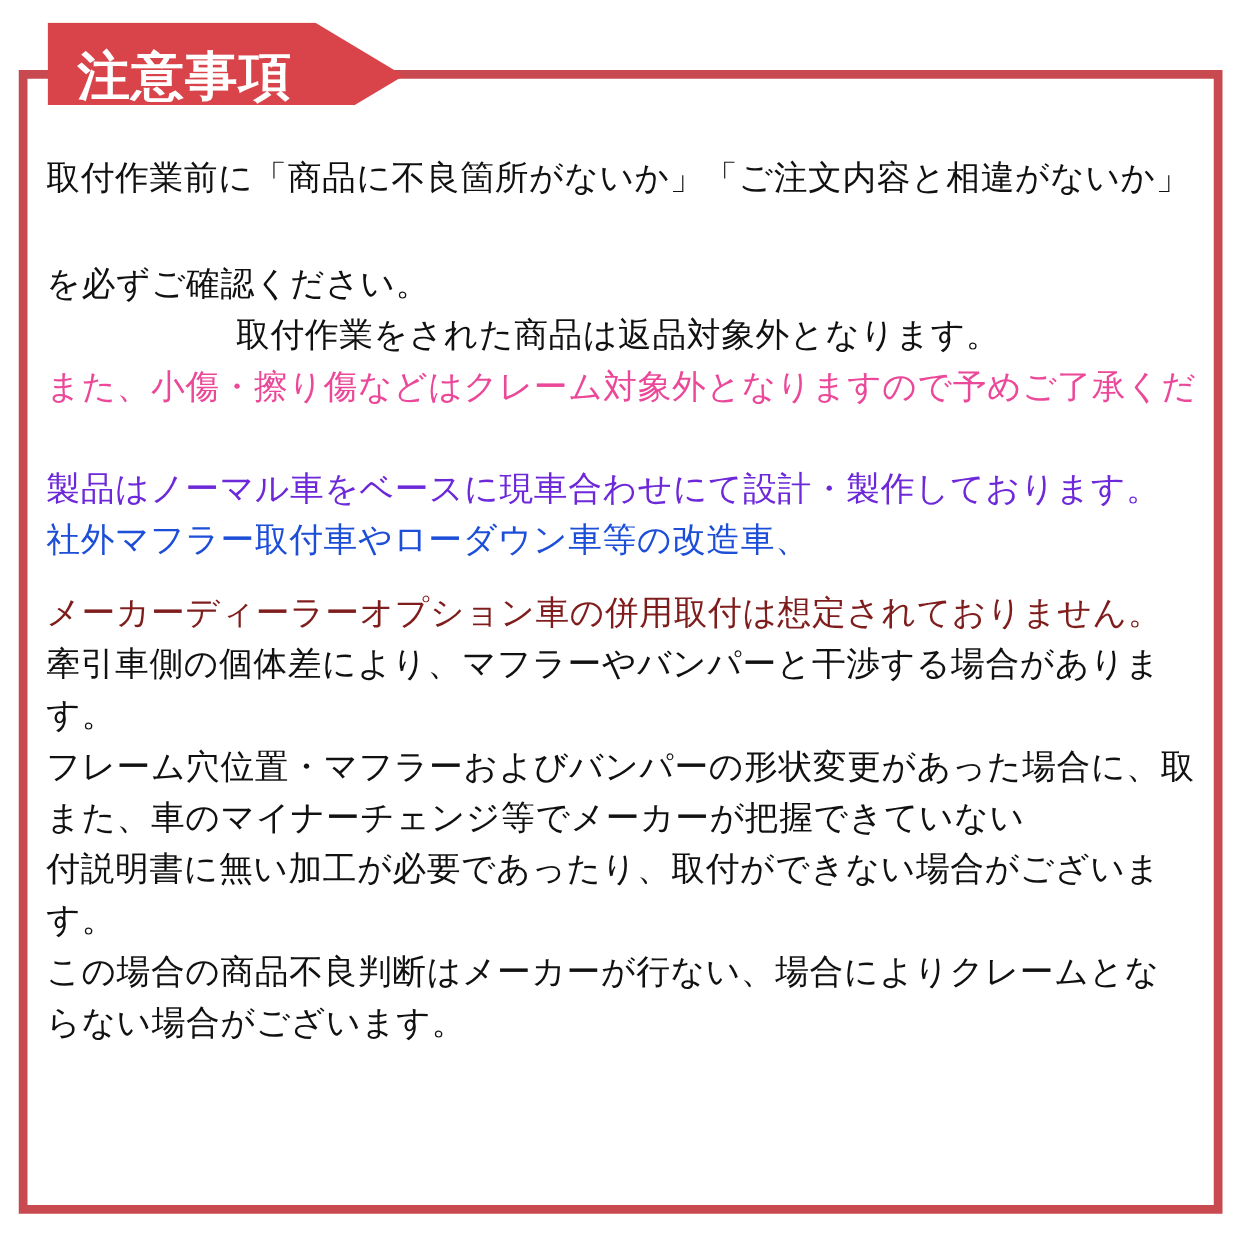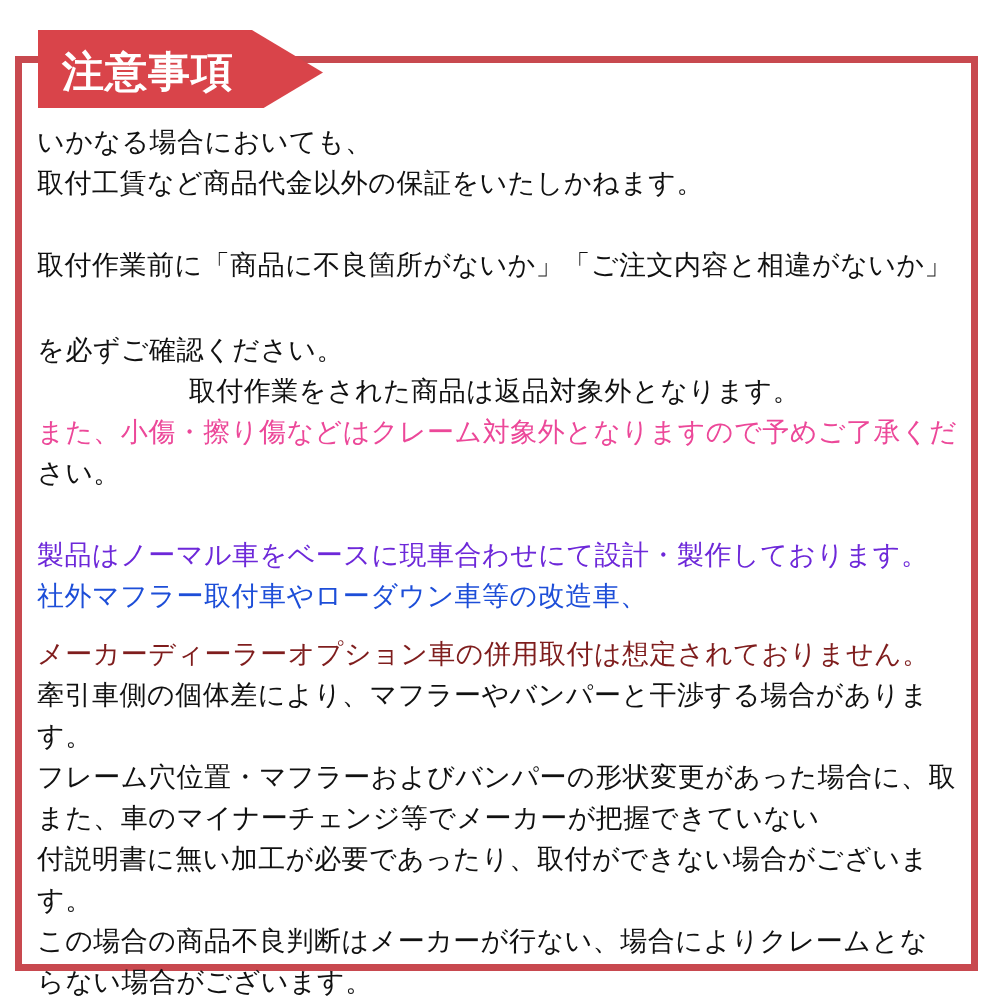--- a/index.html
+++ b/index.html
@@ -15,26 +15,25 @@
     position: absolute;
     left: 15px; top: 56px;
     width: 963px; height: 915px;
     border: 7px solid #c8494f;
     box-sizing: border-box;
     background: transparent;
   }
   
   .ribbon {
     position: absolute;
-    left: 38px; top: 30px;
-    width: 285px; height: 78px;
+    left: 38px; top: 18px;
+    width: 285px; height: 66px;
     background: #d9444a;
     clip-path: polygon(0 0, 214px 0, 285px 42.5px, 214px 85px, 0 85px);
     z-index: 2;
-    font-family: Liberation Serif, serif;
   }
   .ribbon-label {
     display: block;
     padding-left: 24px;
     line-height: 85px;
     font-size: 42px;
     font-weight: bold;
     color: #ffffff;
     letter-spacing: 1px;
     white-space: nowrap;
@@ -61,29 +60,24 @@
 <body>
 
 <div class="frame" style="border-color: rgb(200, 73, 79);"></div>
 
 <div class="ribbon" style="background: rgb(217, 68, 74);">
   <span class="ribbon-label" style="color: rgb(255, 255, 255);">注意事項</span>
 </div>
 
 <div class="content">
     <div class="para">
-      <div class="line" style="color: rgb(17, 17, 17);">いかなる場合においても、</div>
-      <div class="line" style="color: rgb(17, 17, 17);">取付工賃など商品代金以外の保証をいたしかねます。</div>
-    </div>
-    <div class="para">
       <div class="line" style="color: rgb(17, 17, 17);">取付作業前に「商品に不良箇所がないか」「ご注文内容と相違がないか」</div>
       <div class="line" style="color: rgb(17, 17, 17); margin-top: 44px;">を必ずご確認ください。</div>
       <div class="line" style="color: rgb(17, 17, 17); text-align: center;">取付作業をされた商品は返品対象外となります。</div>
       <div class="line" style="color: #ec4899;">また、小傷・擦り傷などはクレーム対象外となりますので予めご了承くだ</div>
-      <div class="line" style="color: rgb(17, 17, 17);">さい。</div>
     </div>
     <div class="para">
       <div class="line" style="color: #6d28d9;">製品はノーマル車をベースに現車合わせにて設計・製作しております。</div>
       <div class="line" style="color: #1d4ed8;">社外マフラー取付車やローダウン車等の改造車、</div>
       <div class="line" style="color: #7f1d1d; margin-top: 17px;">メーカーディーラーオプション車の併用取付は想定されておりません。</div>
       <div class="line" style="color: rgb(17, 17, 17);">牽引車側の個体差により、マフラーやバンパーと干渉する場合がありま</div>
       <div class="line" style="color: rgb(17, 17, 17);">す。</div>
       <div class="line" style="color: rgb(17, 17, 17);">フレーム穴位置・マフラーおよびバンパーの形状変更があった場合に、取</div>
       <div class="line" style="color: rgb(17, 17, 17);">また、車のマイナーチェンジ等でメーカーが把握できていない</div>
       <div class="line" style="color: rgb(17, 17, 17);">付説明書に無い加工が必要であったり、取付ができない場合がございま</div>

